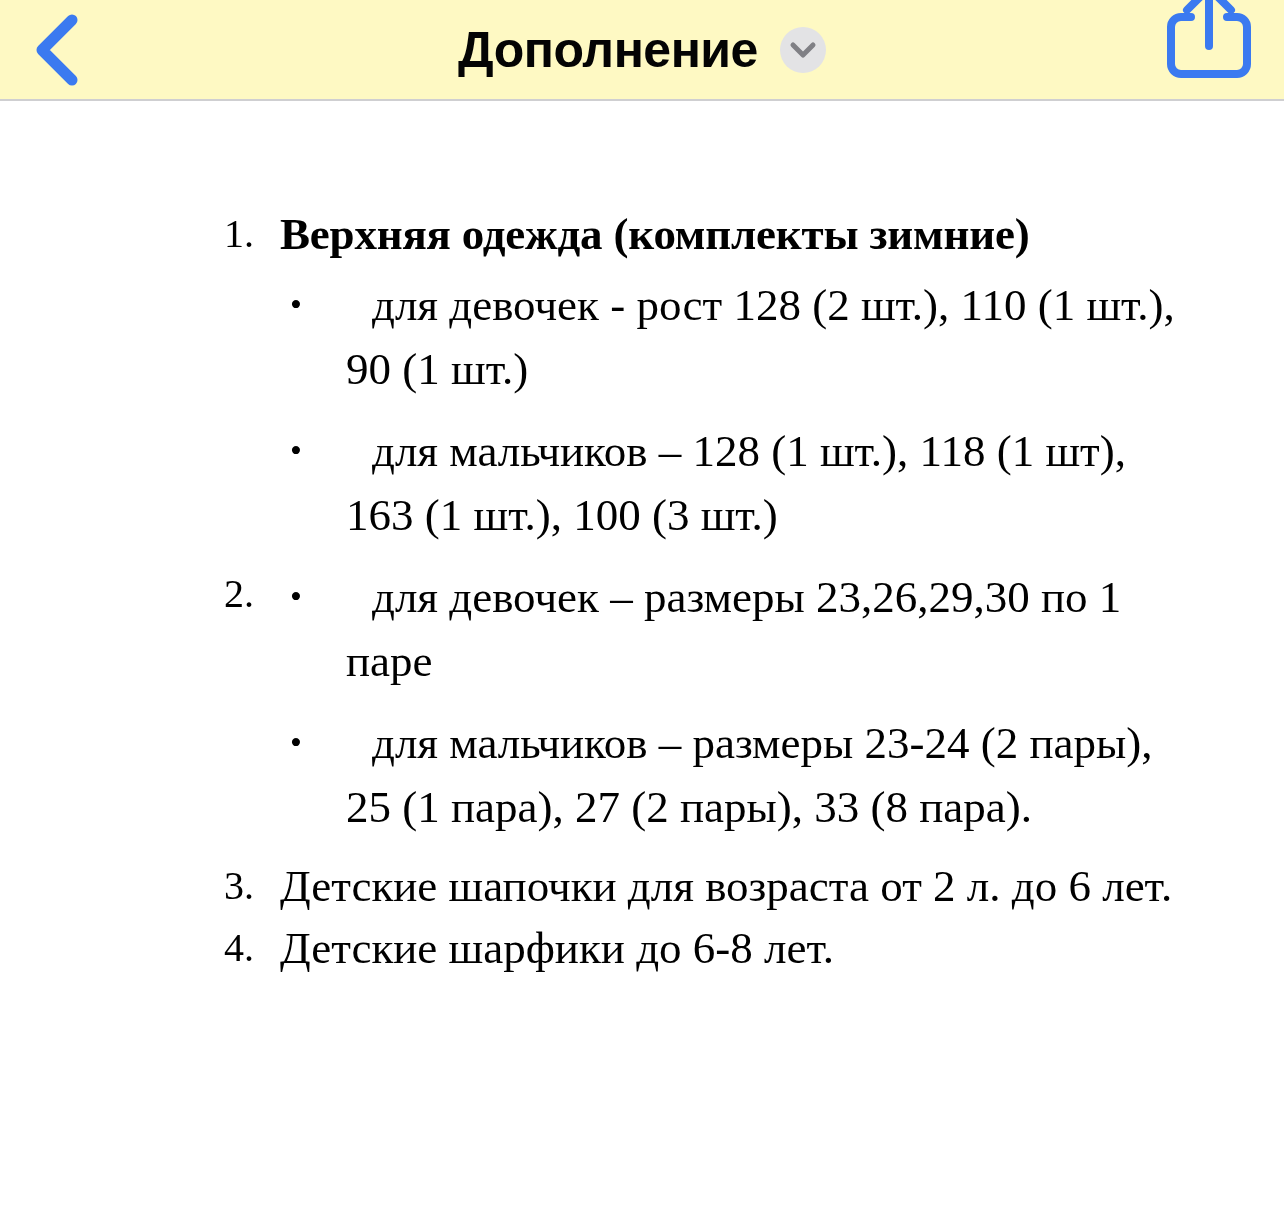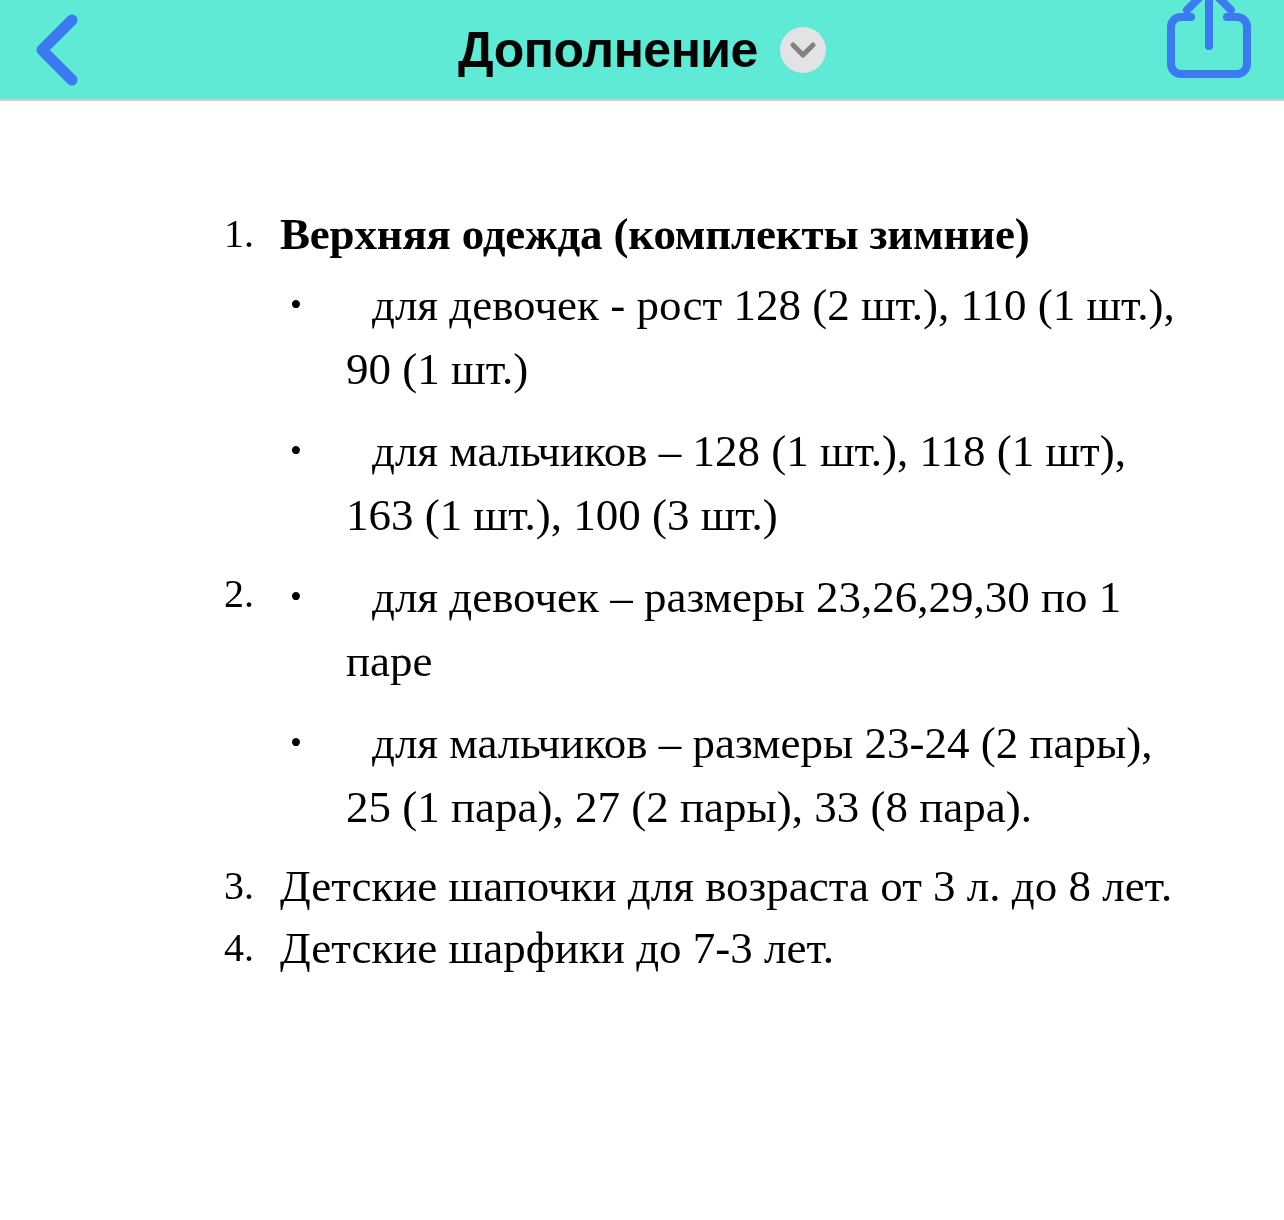--- a/index.html
+++ b/index.html
@@ -14,21 +14,21 @@
     font-family: "Liberation Serif", "DejaVu Serif", serif;
     -webkit-font-smoothing: antialiased;
     overflow: hidden;
   }
 
   
   .navbar {
     position: relative;
     width: 1284px;
     height: 101px;
-    background: #5eead4;
+    background: #fef9c3;
     border-bottom: 2px solid #cfcfd1;
     box-sizing: border-box;
   }
 
   .back-button {
     position: absolute;
     left: 8px;
     top: 0;
     width: 96px;
     height: 99px;
@@ -205,16 +205,16 @@
       <li class="num-item bold"><span class="marker">1.</span><span class="num-text">Верхняя одежда (комплекты зимние)</span></li>
       <ul class="sub-list">
         <li class="bullet-item"><span class="dot">•</span><span class="bullet-text">для девочек - рост 128 (2 шт.), 110 (1 шт.), 90 (1 шт.)</span></li>
         <li class="bullet-item"><span class="dot">•</span><span class="bullet-text">для мальчиков – 128 (1 шт.), 118 (1 шт), 163 (1 шт.), 100 (3 шт.)</span></li>
       </ul>
       <li class="num-item"><span class="marker">2.</span></li>
       <ul class="sub-list">
         <li class="bullet-item"><span class="dot">•</span><span class="bullet-text">для девочек – размеры 23,26,29,30 по 1 паре</span></li>
         <li class="bullet-item"><span class="dot">•</span><span class="bullet-text">для мальчиков – размеры 23-24 (2 пары), 25 (1 пара), 27 (2 пары), 33 (8 пара).</span></li>
       </ul>
-      <li class="num-item"><span class="marker">3.</span><span class="num-text">Детские шапочки для возраста от 3 л. до 8 лет.</span></li>
-      <li class="num-item"><span class="marker">4.</span><span class="num-text">Детские шарфики до 7-3 лет.</span></li>
+      <li class="num-item"><span class="marker">3.</span><span class="num-text">Детские шапочки для возраста от 2 л. до 6 лет.</span></li>
+      <li class="num-item"><span class="marker">4.</span><span class="num-text">Детские шарфики до 6-8 лет.</span></li>
     </ol>
 </div>
 
 </body></html>

